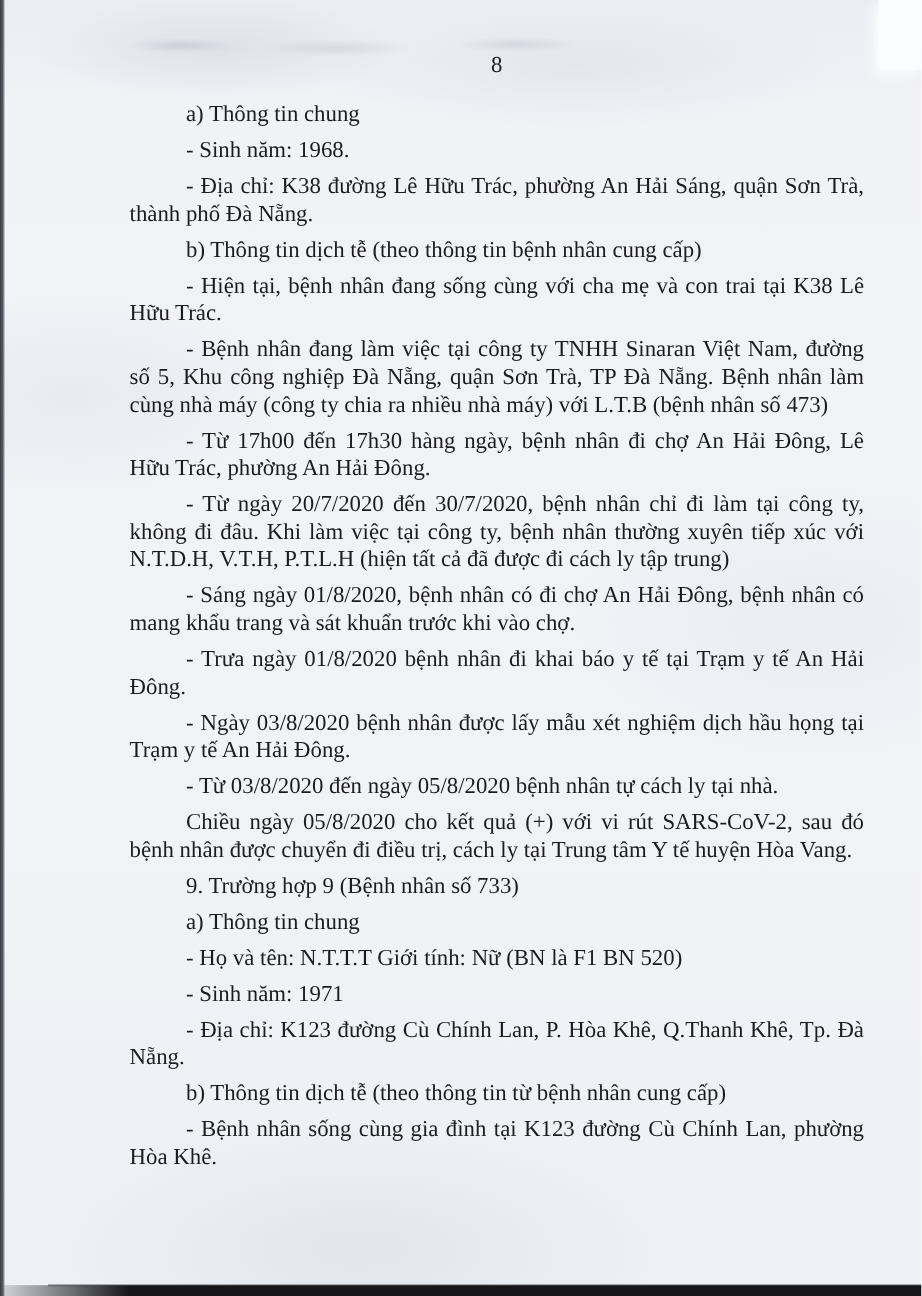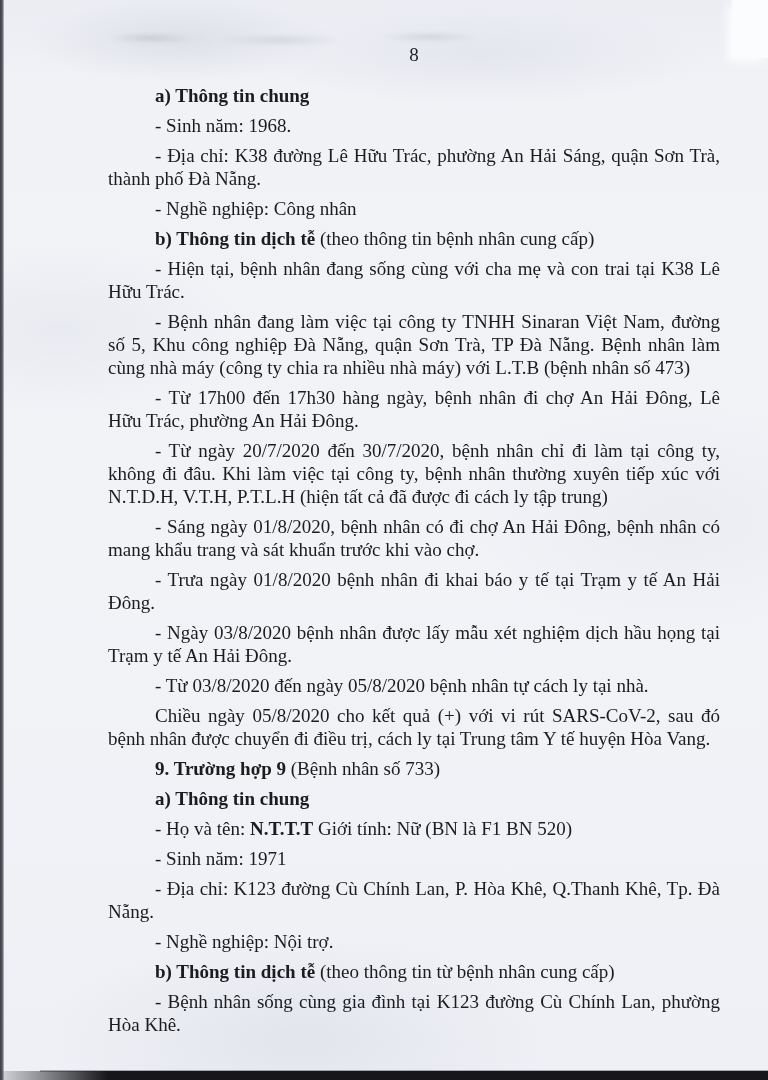--- a/index.html
+++ b/index.html
@@ -54,49 +54,47 @@
   .page-number{
     position:absolute;left:108px;top:44px;width:612px;
     text-align:center;font-size:19px;color:#222226;
   }
   .doc-body{
     position:absolute;left:108px;top:84px;width:612px;
     font-size:19px;line-height:23px;text-align:justify;
     color:var(--ink);
   }
   .para{margin:0 0 7px 0;text-indent:47px;}
-  .b{font-weight:bold;}
+  .b{font-weight:normal;}
 </style>
 </head>
 <body>
 
 <div class="scan-page">
   <div class="corner-highlight"></div>
   <div class="top-smudge"></div>
   <div class="page-number">8</div>
   <div class="doc-body" id="paragraphs">
       <p class="para"><span class="b">a) Thông tin chung</span></p>
       <p class="para"><span>- Sinh năm: 1968.</span></p>
       <p class="para"><span>- Địa chỉ:  K38 đường Lê Hữu Trác, phường An Hải Sáng, quận Sơn Trà, thành phố Đà Nẵng.</span></p>
-      <p class="para"><span>- Nghề nghiệp: Công nhân</span></p>
       <p class="para"><span class="b">b) Thông tin dịch tễ </span><span>(theo thông tin bệnh nhân cung cấp)</span></p>
       <p class="para"><span>- Hiện tại, bệnh nhân đang sống cùng với cha mẹ và con trai tại K38 Lê Hữu Trác.</span></p>
       <p class="para"><span>- Bệnh nhân đang làm việc tại công ty TNHH Sinaran Việt Nam, đường số 5, Khu công nghiệp Đà Nẵng, quận Sơn Trà, TP Đà Nẵng. Bệnh nhân làm cùng nhà máy (công ty chia ra nhiều nhà máy) với L.T.B (bệnh nhân số 473)</span></p>
       <p class="para"><span>- Từ 17h00 đến 17h30 hàng ngày, bệnh nhân đi chợ An Hải Đông, Lê Hữu Trác, phường An Hải Đông.</span></p>
       <p class="para"><span>- Từ ngày 20/7/2020 đến 30/7/2020, bệnh nhân chỉ đi làm tại công ty, không đi đâu. Khi làm việc tại công ty, bệnh nhân thường xuyên tiếp xúc với N.T.D.H, V.T.H, P.T.L.H (hiện tất cả đã được đi cách ly tập trung)</span></p>
       <p class="para"><span>- Sáng ngày 01/8/2020, bệnh nhân có đi chợ An Hải Đông, bệnh nhân có mang khẩu trang và sát khuẩn trước khi vào chợ.</span></p>
       <p class="para"><span>- Trưa ngày 01/8/2020 bệnh nhân đi khai báo y tế tại Trạm y tế An Hải Đông.</span></p>
       <p class="para"><span>- Ngày 03/8/2020 bệnh nhân được lấy mẫu xét nghiệm dịch hầu họng tại Trạm y tế An Hải Đông.</span></p>
       <p class="para"><span>- Từ 03/8/2020 đến ngày 05/8/2020 bệnh nhân tự cách ly tại nhà.</span></p>
       <p class="para"><span>Chiều ngày 05/8/2020 cho kết quả (+) với vi rút SARS-CoV-2, sau đó bệnh nhân được chuyển đi điều trị, cách ly tại Trung tâm Y tế huyện Hòa Vang.</span></p>
       <p class="para"><span class="b">9. Trường hợp 9 </span><span>(Bệnh nhân số 733)</span></p>
       <p class="para"><span class="b">a) Thông tin chung</span></p>
       <p class="para"><span>- Họ và tên: </span><span class="b">N.T.T.T</span><span>  Giới tính: Nữ  (BN là F1 BN 520)</span></p>
       <p class="para"><span>- Sinh năm: 1971</span></p>
       <p class="para"><span>- Địa chỉ: K123 đường Cù Chính Lan, P. Hòa Khê, Q.Thanh Khê, Tp. Đà Nẵng.</span></p>
-      <p class="para"><span>- Nghề nghiệp: Nội trợ.</span></p>
       <p class="para"><span class="b">b) Thông tin dịch tễ </span><span>(theo thông tin từ bệnh nhân cung cấp)</span></p>
       <p class="para"><span>- Bệnh nhân sống cùng gia đình tại K123 đường Cù Chính Lan, phường Hòa Khê.</span></p>
     </div>
   <div class="bottom-pre-line"></div>
   <div class="bottom-band"></div>
   <div class="edge-left"></div>
 </div>
 
 </body></html>

